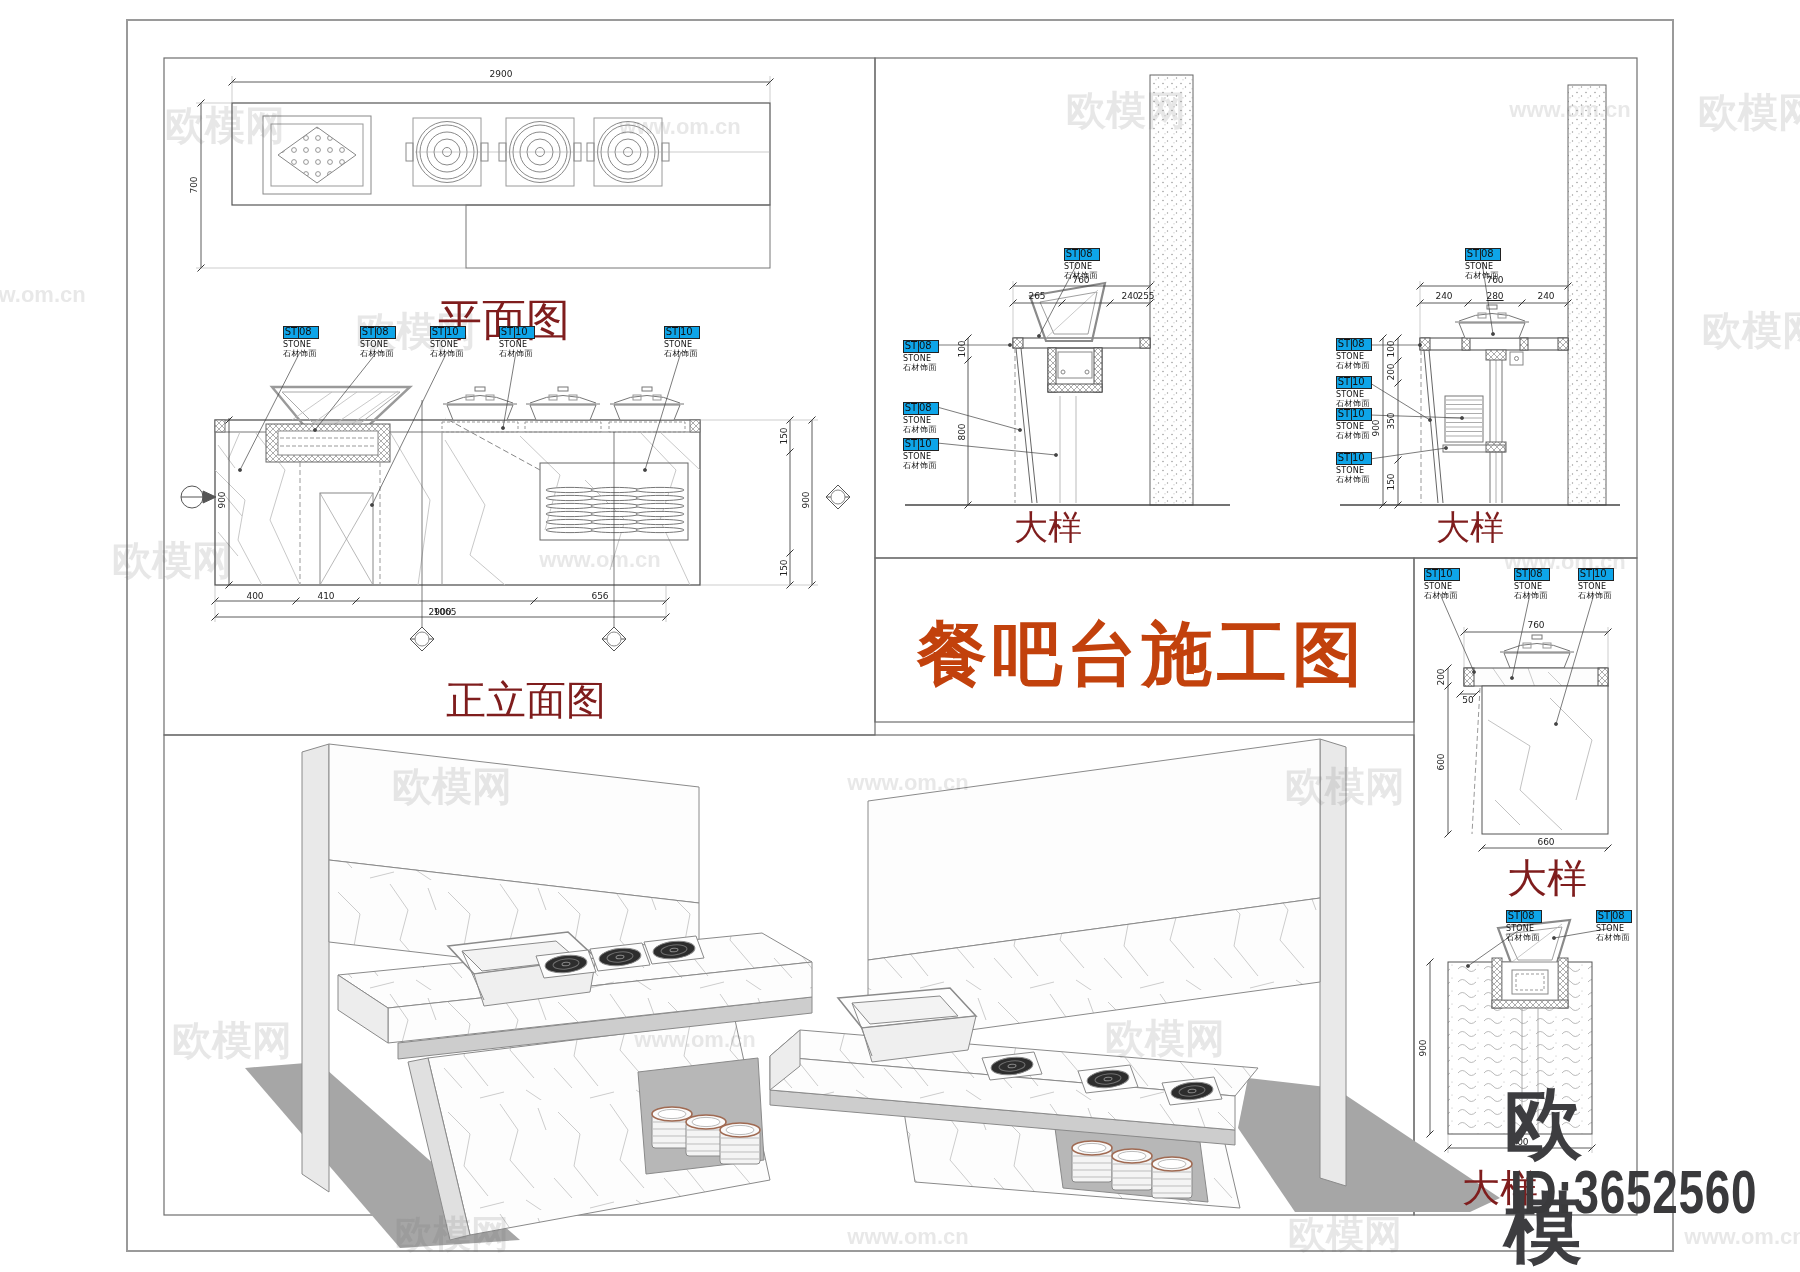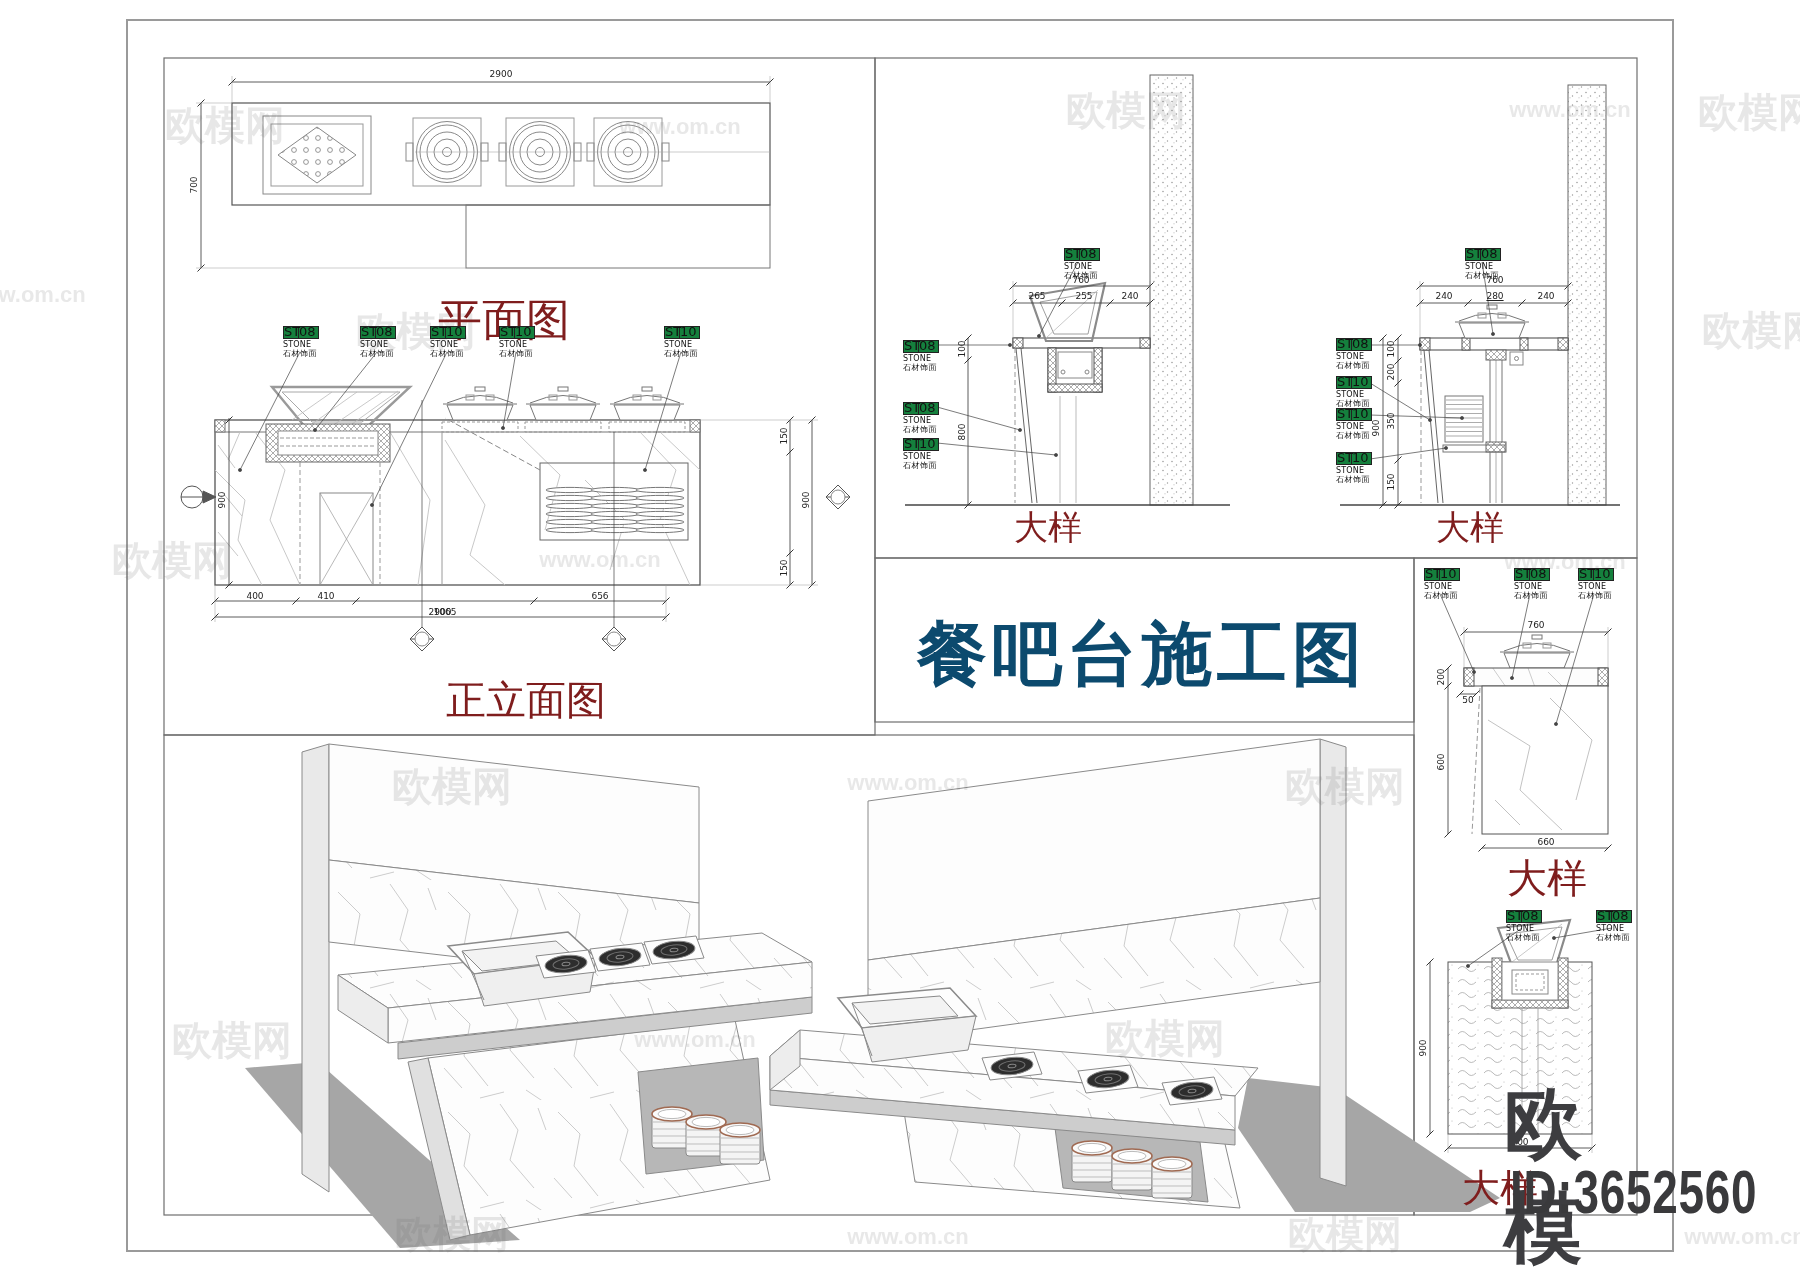--- a/index.html
+++ b/index.html
@@ -9,22 +9,22 @@
   #overlay{position:absolute;left:0;top:0;width:100%;height:100%;z-index:3;pointer-events:none;}
   #wmlayer{position:absolute;left:0;top:0;width:100%;height:100%;z-index:2;pointer-events:none;}
   .ttl{position:absolute;transform:translate(-50%,-50%);white-space:nowrap;color:#7f1d1d;
        font-family:"Liberation Serif","DejaVu Serif",serif;}
   .dim{position:absolute;font-size:9px;color:#222;white-space:nowrap;
        transform:translate(-50%,-50%);font-family:"DejaVu Sans",sans-serif;}
   .wm{position:absolute;transform:translate(-50%,-50%);white-space:nowrap;}
   .wm-cn{font-family:"Liberation Serif","DejaVu Serif",serif;font-weight:700;color:rgba(105,105,105,.16);}
   .wm-en{font-family:"Liberation Sans",sans-serif;font-weight:700;color:rgba(120,120,120,.17);}
   .st{position:absolute;width:44px;font-family:"DejaVu Sans",sans-serif;color:#111;}
-  .st-box{display:flex;width:34px;height:11px;border:1px solid #222;background:#15803d;
-          font-size:13px;line-height:10px;}
+  .st-box{display:flex;width:34px;height:11px;border:1px solid #222;background:#0ea5e9;
+          font-size:10px;line-height:10px;}
   .st-box .a{width:14px;border-right:1px solid #222;text-align:center;}
   .st-box .b{flex:1;}
   .st-l{font-size:8px;line-height:1.15;margin-top:1px;letter-spacing:.2px;}
   .st-cn{font-size:8px;line-height:1.1;letter-spacing:.5px;}
   .logo{position:absolute;z-index:5;}
   .logo-name{position:absolute;left:1504px;top:1072px;font-size:78px;font-weight:800;
              color:#3d3d40;letter-spacing:2px;font-family:"Liberation Sans",sans-serif;}
   .logo-id{position:absolute;left:1510px;top:1156px;font-size:62px;font-weight:600;color:#3a3a3c;
            transform:scaleX(.74);transform-origin:left top;letter-spacing:1px;
            font-family:"Liberation Sans",sans-serif;}
@@ -489,35 +489,35 @@
       <span class="wm wm-cn" style="left: 1758px; top: 112px; font-size: 40px;">欧模网</span>
       <span class="wm wm-en" style="left: 1745px; top: 1237px; font-size: 22px;">www.om.cn</span>
     </div>
 <div id="overlay">
       <span class="ttl" style="left: 504px; top: 320px; font-size: 44px;">平面图</span>
       <span class="ttl" style="left: 526px; top: 700px; font-size: 40px;">正立面图</span>
       <span class="ttl" style="left: 1048px; top: 528px; font-size: 34px;">大样</span>
       <span class="ttl" style="left: 1470px; top: 528px; font-size: 34px;">大样</span>
       <span class="ttl" style="left: 1547px; top: 878px; font-size: 40px;">大样</span>
       <span class="ttl" style="left: 1500px; top: 1188px; font-size: 38px;">大样</span>
-      <span class="ttl" style="left: 1142px; top: 655px; font-size: 70px; color: #0c4a6e; letter-spacing: 5px; font-weight: 700;">餐吧台施工图</span>
+      <span class="ttl" style="left: 1142px; top: 655px; font-size: 70px; color: #c2410c; letter-spacing: 5px; font-weight: 700;">餐吧台施工图</span>
       <span class="dim" style="left: 501px; top: 74px;">2900</span>
       <span class="dim" style="left: 194px; top: 185px; transform: translate(-50%, -50%) rotate(-90deg);">700</span>
       <span class="dim" style="left: 255px; top: 596px;">400</span>
       <span class="dim" style="left: 326px; top: 596px;">410</span>
       <span class="dim" style="left: 445px; top: 612px; text-align: center;">1065</span>
       <span class="dim" style="left: 600px; top: 596px;">656</span>
       <span class="dim" style="left: 440px; top: 612px;">2900</span>
       <span class="dim" style="left: 222px; top: 500px; transform: translate(-50%, -50%) rotate(-90deg);">900</span>
       <span class="dim" style="left: 784px; top: 436px; transform: translate(-50%, -50%) rotate(-90deg);">150</span>
       <span class="dim" style="left: 784px; top: 568px; transform: translate(-50%, -50%) rotate(-90deg);">150</span>
       <span class="dim" style="left: 806px; top: 500px; transform: translate(-50%, -50%) rotate(-90deg);">900</span>
       <span class="dim" style="left: 1081px; top: 280px;">760</span>
       <span class="dim" style="left: 1037px; top: 296px;">265</span>
-      <span class="dim" style="left: 1084px; top: 296px;">255</span>
+      <span class="dim" style="left: 1146px; top: 296px;">255</span>
       <span class="dim" style="left: 1130px; top: 296px;">240</span>
       <span class="dim" style="left: 962px; top: 349px; transform: translate(-50%, -50%) rotate(-90deg);">100</span>
       <span class="dim" style="left: 962px; top: 432px; transform: translate(-50%, -50%) rotate(-90deg);">800</span>
       <span class="dim" style="left: 1495px; top: 280px;">760</span>
       <span class="dim" style="left: 1444px; top: 296px;">240</span>
       <span class="dim" style="left: 1495px; top: 296px; text-decoration: underline;">280</span>
       <span class="dim" style="left: 1546px; top: 296px;">240</span>
       <span class="dim" style="left: 1391px; top: 349px; transform: translate(-50%, -50%) rotate(-90deg);">100</span>
       <span class="dim" style="left: 1391px; top: 372px; transform: translate(-50%, -50%) rotate(-90deg);">200</span>
       <span class="dim" style="left: 1391px; top: 421px; transform: translate(-50%, -50%) rotate(-90deg);">350</span>

